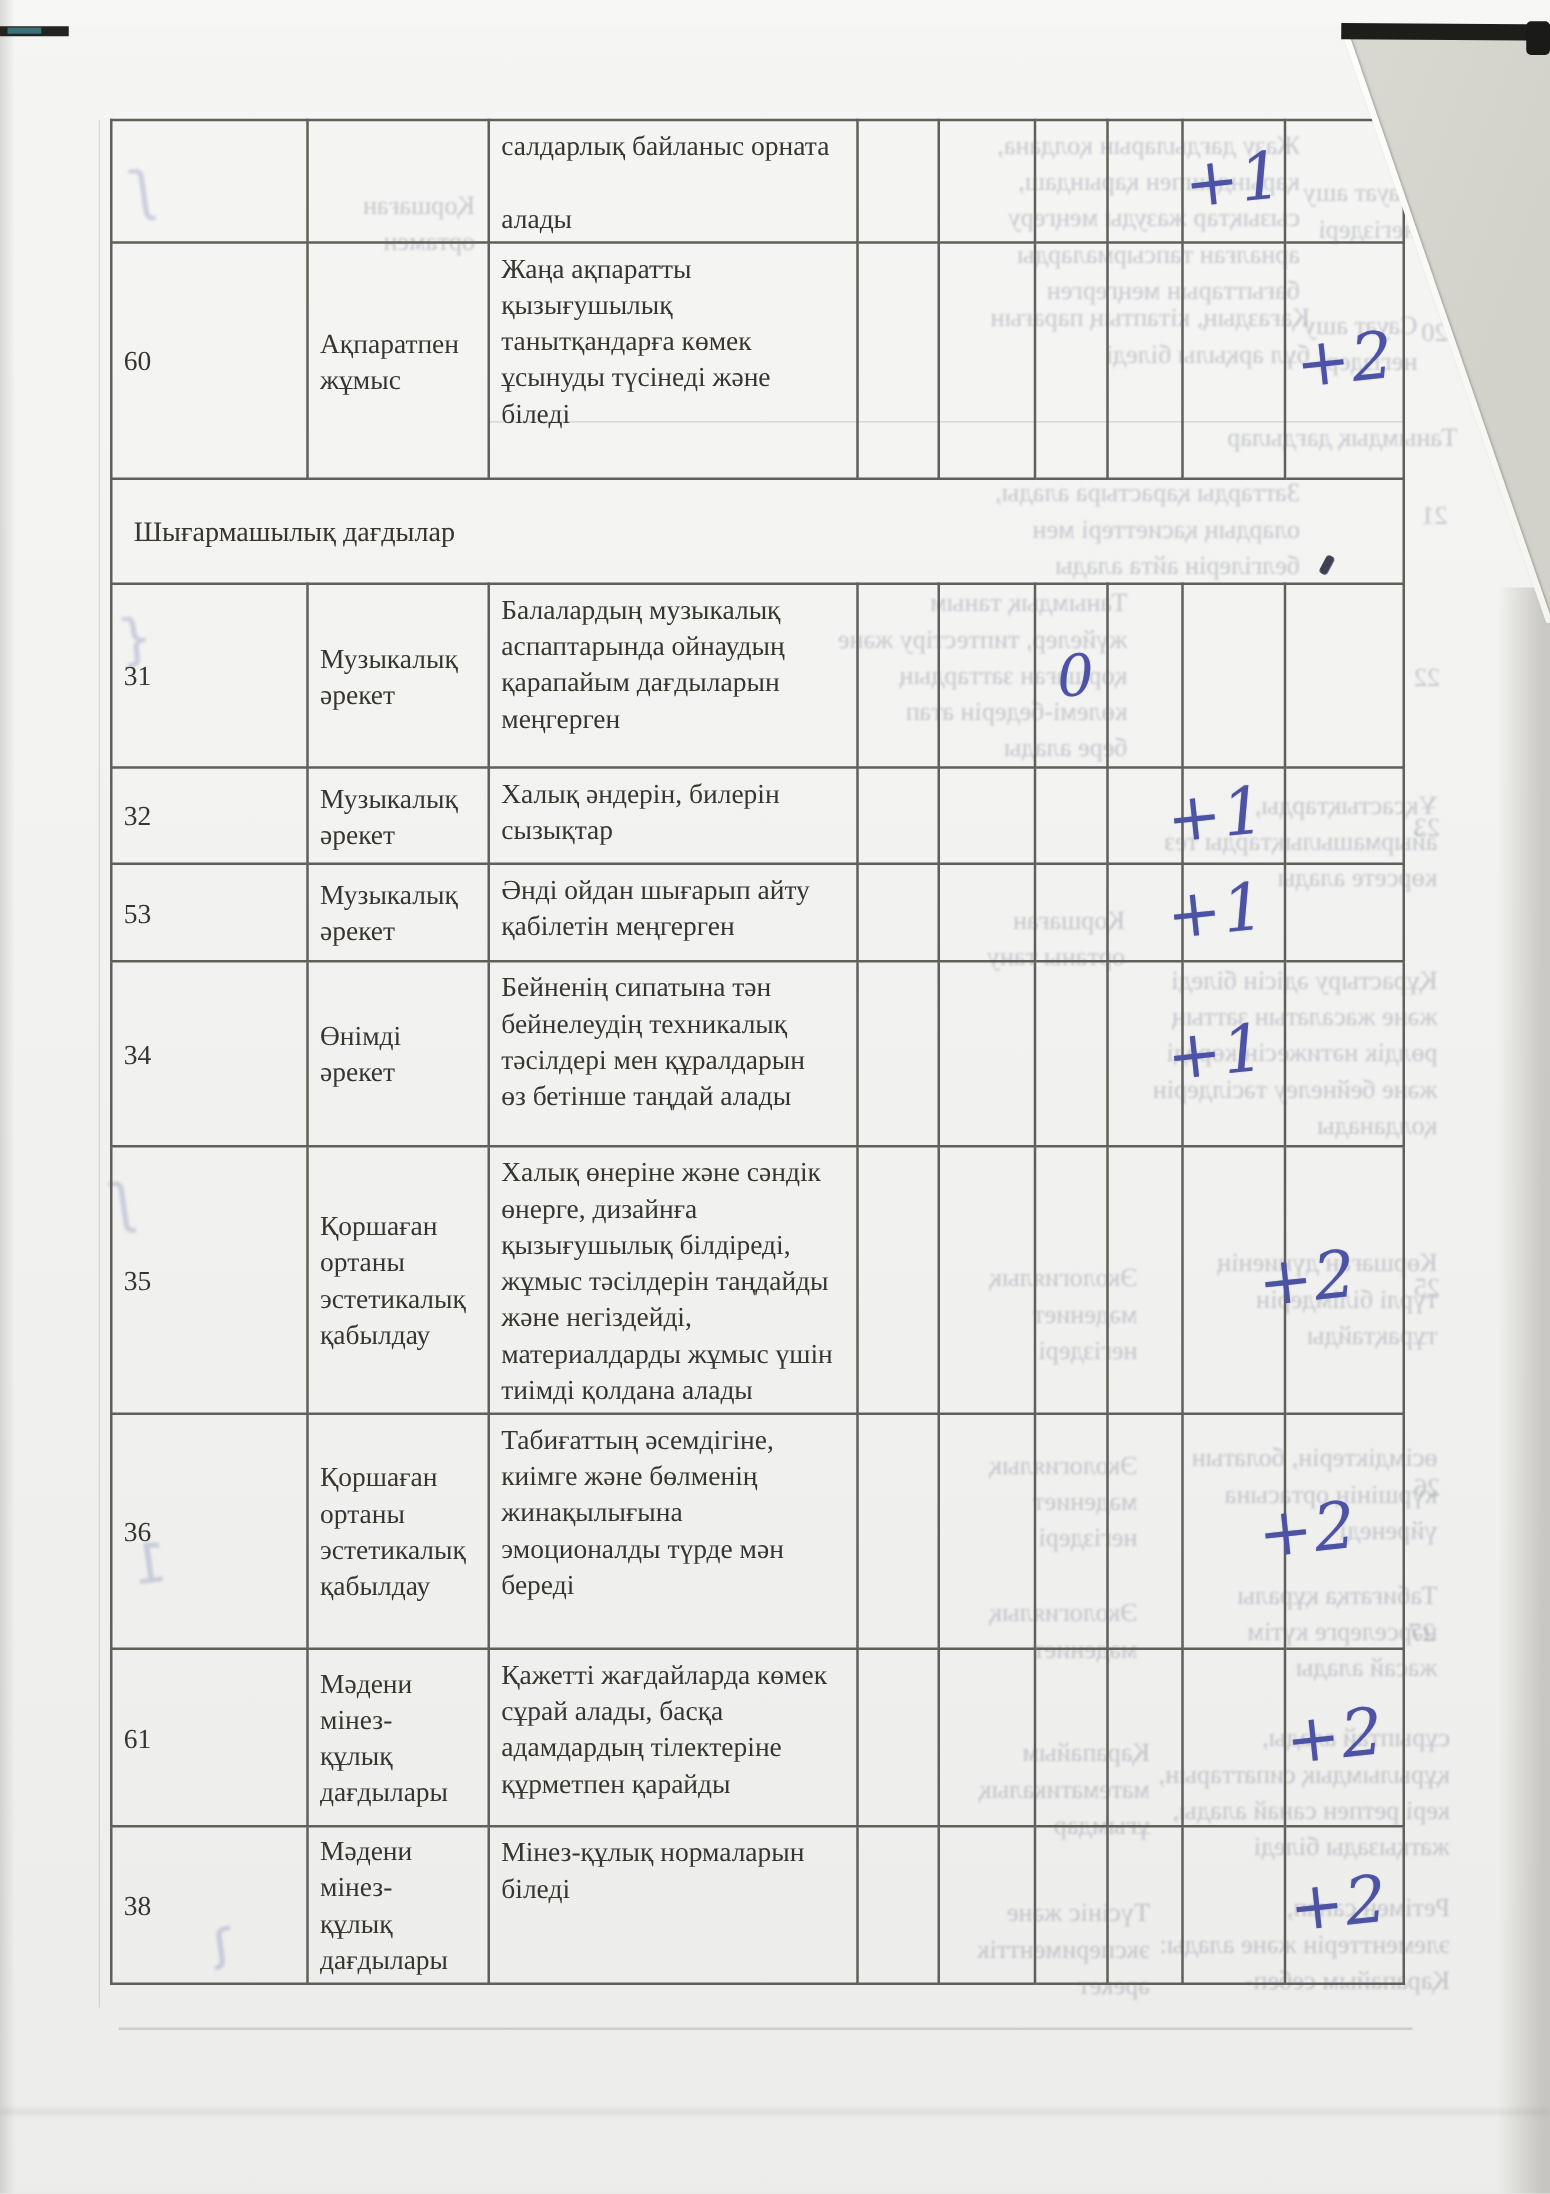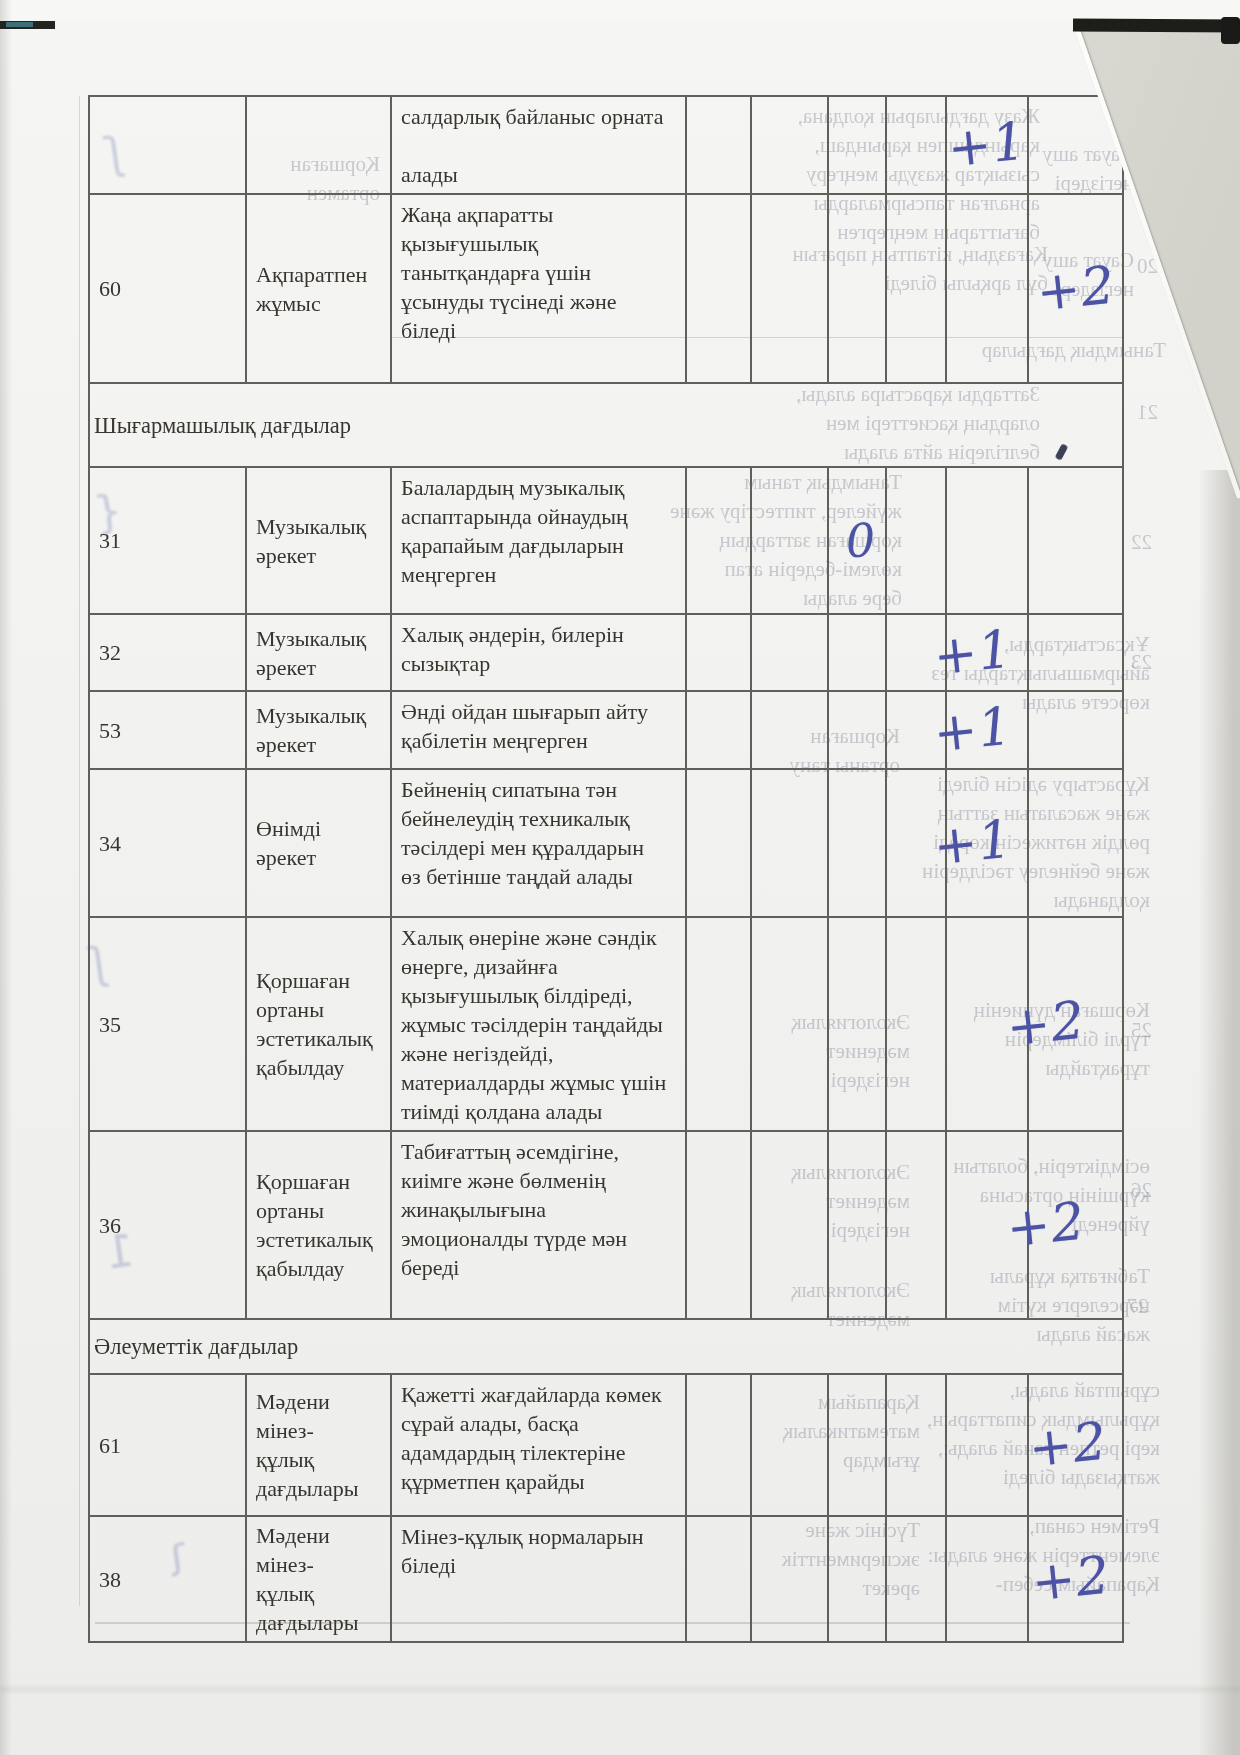--- a/index.html
+++ b/index.html
@@ -58,21 +58,21 @@
     position:absolute;left:88px;top:95px;width:1034px;z-index:3;
     border-collapse:collapse;table-layout:fixed;background:transparent;
   }
   td{
     border:2px solid #615f5a;padding:0;
     color:#38352f;font-size:22px;line-height:29px;vertical-align:top;
   }
   td.num{vertical-align:middle;padding-left:9px;}
   td.cat{vertical-align:middle;padding:4px 4px 4px 9px;white-space:pre-line;}
   td.desc{padding:5px 4px 4px 9px;white-space:pre-line;}
-  td.band{font-size:22.5px;padding-left:4px;vertical-align:middle;margin-top:44px;}
+  td.band{font-size:22.5px;padding-left:17px;vertical-align:middle;margin-top:44px;}
   td.score{position:relative;}
 
   
   .ink{
     position:absolute;left:50%;top:50%;
     transform:translate(-50%,-50%) rotate(-6deg);
     font-family:"DejaVu Serif",serif;font-style:italic;
     font-size:52px;color:#4d53a4;letter-spacing:1px;
     text-shadow:0 0 1px rgba(77,83,164,.4);
     white-space:nowrap;
@@ -194,21 +194,21 @@
             <span class="ink" style="margin-left: 0px;">+1</span>
           </td>
           <td class="score"></td>
         </tr>
         <tr style="height: 189px;">
           <td class="num">60</td>
           <td class="cat">Ақпаратпен
 жұмыс</td>
           <td class="desc">Жаңа ақпаратты
 қызығушылық
-танытқандарға үшін
+танытқандарға көмек
 ұсынуды түсінеді және
 біледі</td>
           <td class="score"></td>
           <td class="score"></td>
           <td class="score"></td>
           <td class="score"></td>
           <td class="score"></td>
           <td class="score">
             <span class="ink" style="margin-left: 0px;">+2</span>
           </td>
@@ -314,23 +314,20 @@
 береді</td>
           <td class="score"></td>
           <td class="score"></td>
           <td class="score"></td>
           <td class="score"></td>
           <td class="score"></td>
           <td class="score">
             <span class="ink" style="margin-left: -30px;">+2</span>
           </td>
         </tr>
-        <tr style="height: 55px;">
-          <td colspan="9" class="band">Әлеуметтік дағдылар</td>
-        </tr>
         <tr style="height: 142px;">
           <td class="num">61</td>
           <td class="cat">Мәдени мінез-
 құлық
 дағдылары</td>
           <td class="desc">Қажетті жағдайларда көмек
 сұрай алады, басқа
 адамдардың тілектеріне
 құрметпен қарайды</td>
           <td class="score"></td>

